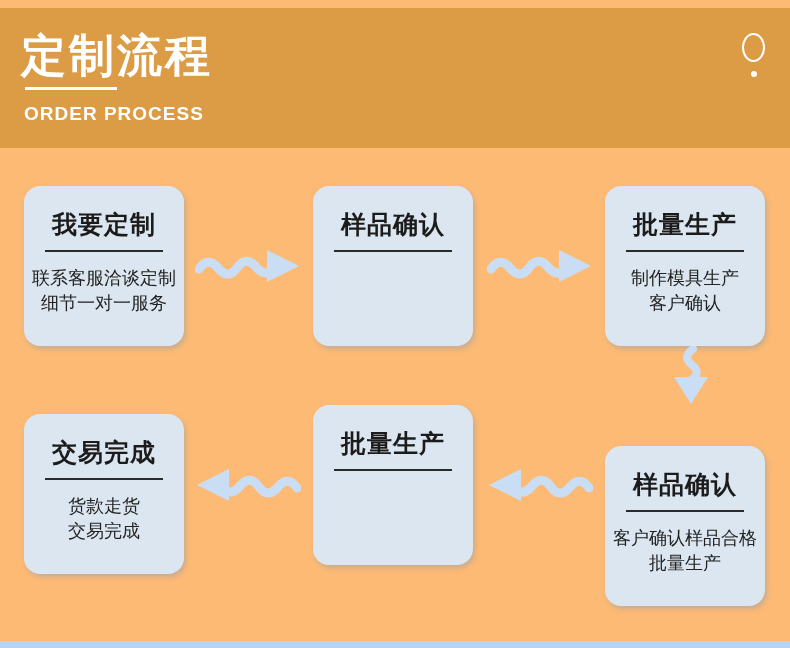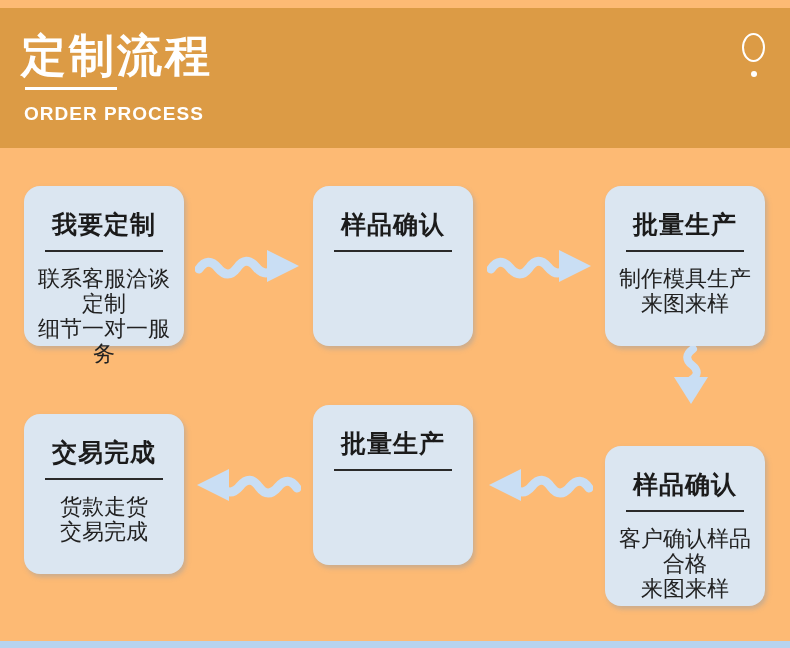--- a/index.html
+++ b/index.html
@@ -45,21 +45,21 @@
   .card-title {
     margin-top:22px;
     font-size:25px; font-weight:700; color:#1b1b1b; letter-spacing:1px;
   }
   .card-underline {
     width:118px; height:2px; background:#2a2a2a;
     margin:9px auto 0 auto;
   }
   .card-desc {
     margin-top:14px; padding:0 6px;
-    font-size:22px; line-height:25px; color:#222222;
+    font-size:18px; line-height:25px; color:#222222;
     white-space:pre-line; letter-spacing:0px;text-align:center;
   }
   .pos-r1c1 { left:24px;  top:186px; }
   .pos-r1c2 { left:313px; top:186px; }
   .pos-r1c3 { left:605px; top:186px; }
   .pos-r2c1 { left:24px;  top:414px; }
   .pos-r2c2 { left:313px; top:405px; }
   .pos-r2c3 { left:605px; top:405px;margin-top:41px; }
   
   .arrow { position:absolute; }
@@ -106,21 +106,21 @@
 
   <svg class="arrow arr-r2" width="106" height="46" viewBox="0 0 106 46">
     <path d="M4,26 q9,-13 19,-1 q10,12 19,0 q9,-13 19,-1 q10,12 19,0" fill="none" stroke="#c9def4" stroke-width="9" stroke-linecap="round"></path>
     <polygon points="72,7 104,23 72,39" fill="#c9def4"></polygon>
   </svg>
 
   <div class="card pos-r1c3">
     <div class="card-title">批量生产</div>
     <div class="card-underline"></div>
     <div class="card-desc">制作模具生产
-来图来样</div>
+客户确认</div>
   </div>
 
   <svg class="arrow arr-dn" width="46" height="60" viewBox="0 0 46 60">
     <path d="M25,3 q-11,8 -1,16 q10,8 -1,15" fill="none" stroke="#c9def4" stroke-width="8" stroke-linecap="round"></path>
     <polygon points="6,31 40,31 23,58" fill="#c9def4"></polygon>
   </svg>
 
   <div class="card pos-r2c1">
     <div class="card-title">交易完成</div>
     <div class="card-underline"></div>
@@ -140,18 +140,18 @@
 
   <svg class="arrow arr-l1" width="106" height="46" viewBox="0 0 106 46">
     <path d="M102,26 q-9,-13 -19,-1 q-10,12 -19,0 q-9,-13 -19,-1 q-10,12 -19,0" fill="none" stroke="#c9def4" stroke-width="9" stroke-linecap="round"></path>
     <polygon points="34,7 2,23 34,39" fill="#c9def4"></polygon>
   </svg>
 
   <div class="card pos-r2c3">
     <div class="card-title">样品确认</div>
     <div class="card-underline"></div>
     <div class="card-desc">客户确认样品合格
-来图来样</div>
+批量生产</div>
   </div>
 
   <div class="footer-bar"></div>
 
 </div>
 
 </body></html>

